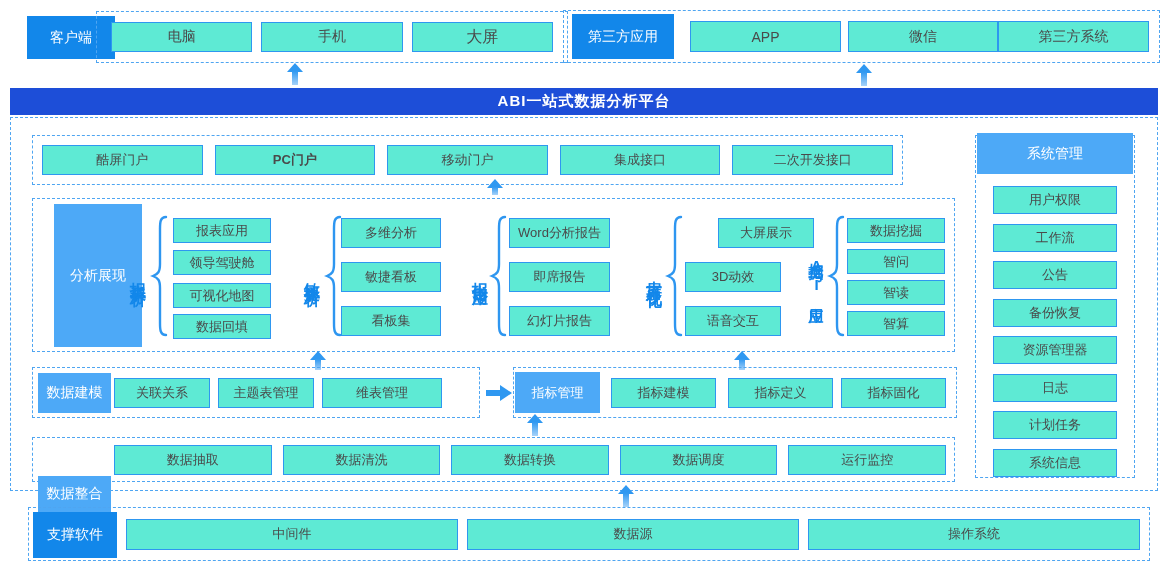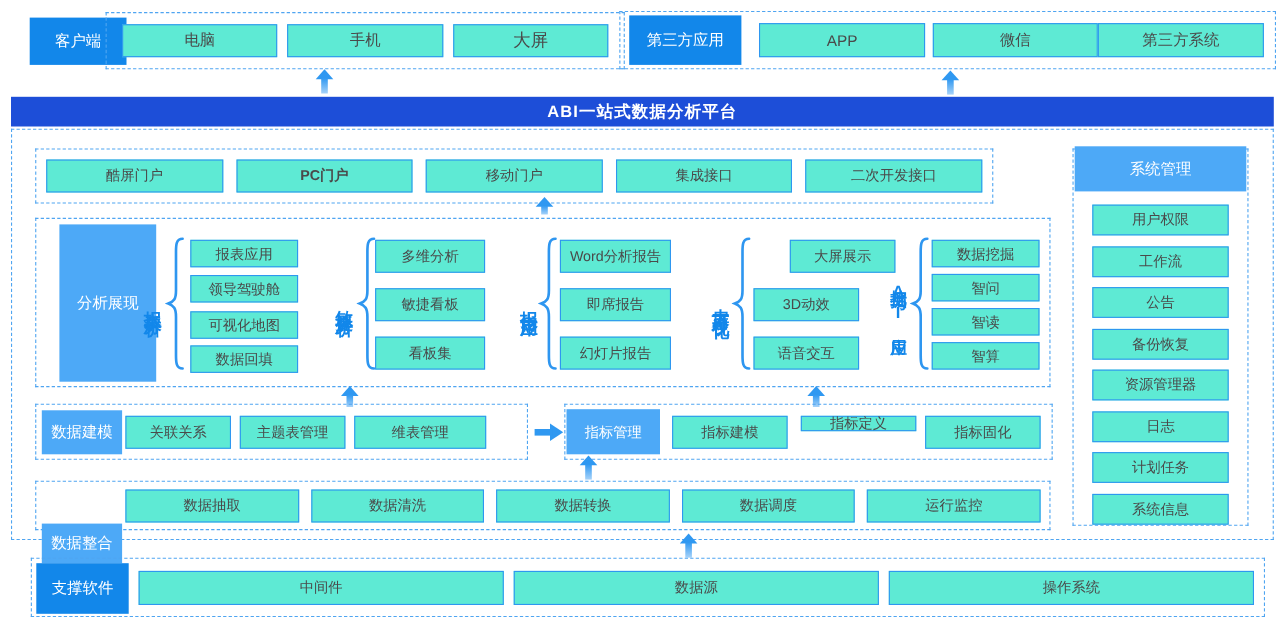--- a/index.html
+++ b/index.html
@@ -129,21 +129,21 @@
   <div class="lbl light" style="left:5px;top:5px;width:73px;height:40px;">数据建模</div>
   <div class="box abs" style="left:81px;top:10px;width:96px;height:30px;">关联关系</div>
   <div class="box abs" style="left:185px;top:10px;width:96px;height:30px;">主题表管理</div>
   <div class="box abs" style="left:289px;top:10px;width:120px;height:30px;">维表管理</div>
 </div>
 
 <div class="arrow-right" style="left:486px;top:385px;"></div>
 
 <div class="dash" style="left:513px;top:367px;width:444px;height:51px;">
   <div class="box abs" style="left:97px;top:10px;width:105px;height:30px;">指标建模</div>
-  <div class="box abs" style="left:214px;top:10px;width:105px;height:14px;">指标定义</div>
+  <div class="box abs" style="left:214px;top:10px;width:105px;height:30px;">指标定义</div>
   <div class="box abs" style="left:327px;top:10px;width:105px;height:30px;">指标固化</div>
 </div>
 <div class="lbl light" style="left:515px;top:372px;width:85px;height:41px;font-size:13px;">指标管理</div>
 <div class="arrow-up" style="left:527px;top:414px;height:22px;"></div>
 
 <div class="dash flexrow" style="left:32px;top:437px;width:923px;height:45px;padding-left:81px;padding-right:8px;gap:11px;">
   <div class="lbl light" style="left:5px;top:4px;width:73px;height:36px;margin-top:34px;">数据整合</div>
   <div class="box" style="flex:1;height:30px;">数据抽取</div>
   <div class="box" style="flex:1;height:30px;">数据清洗</div>
   <div class="box" style="flex:1;height:30px;">数据转换</div>

